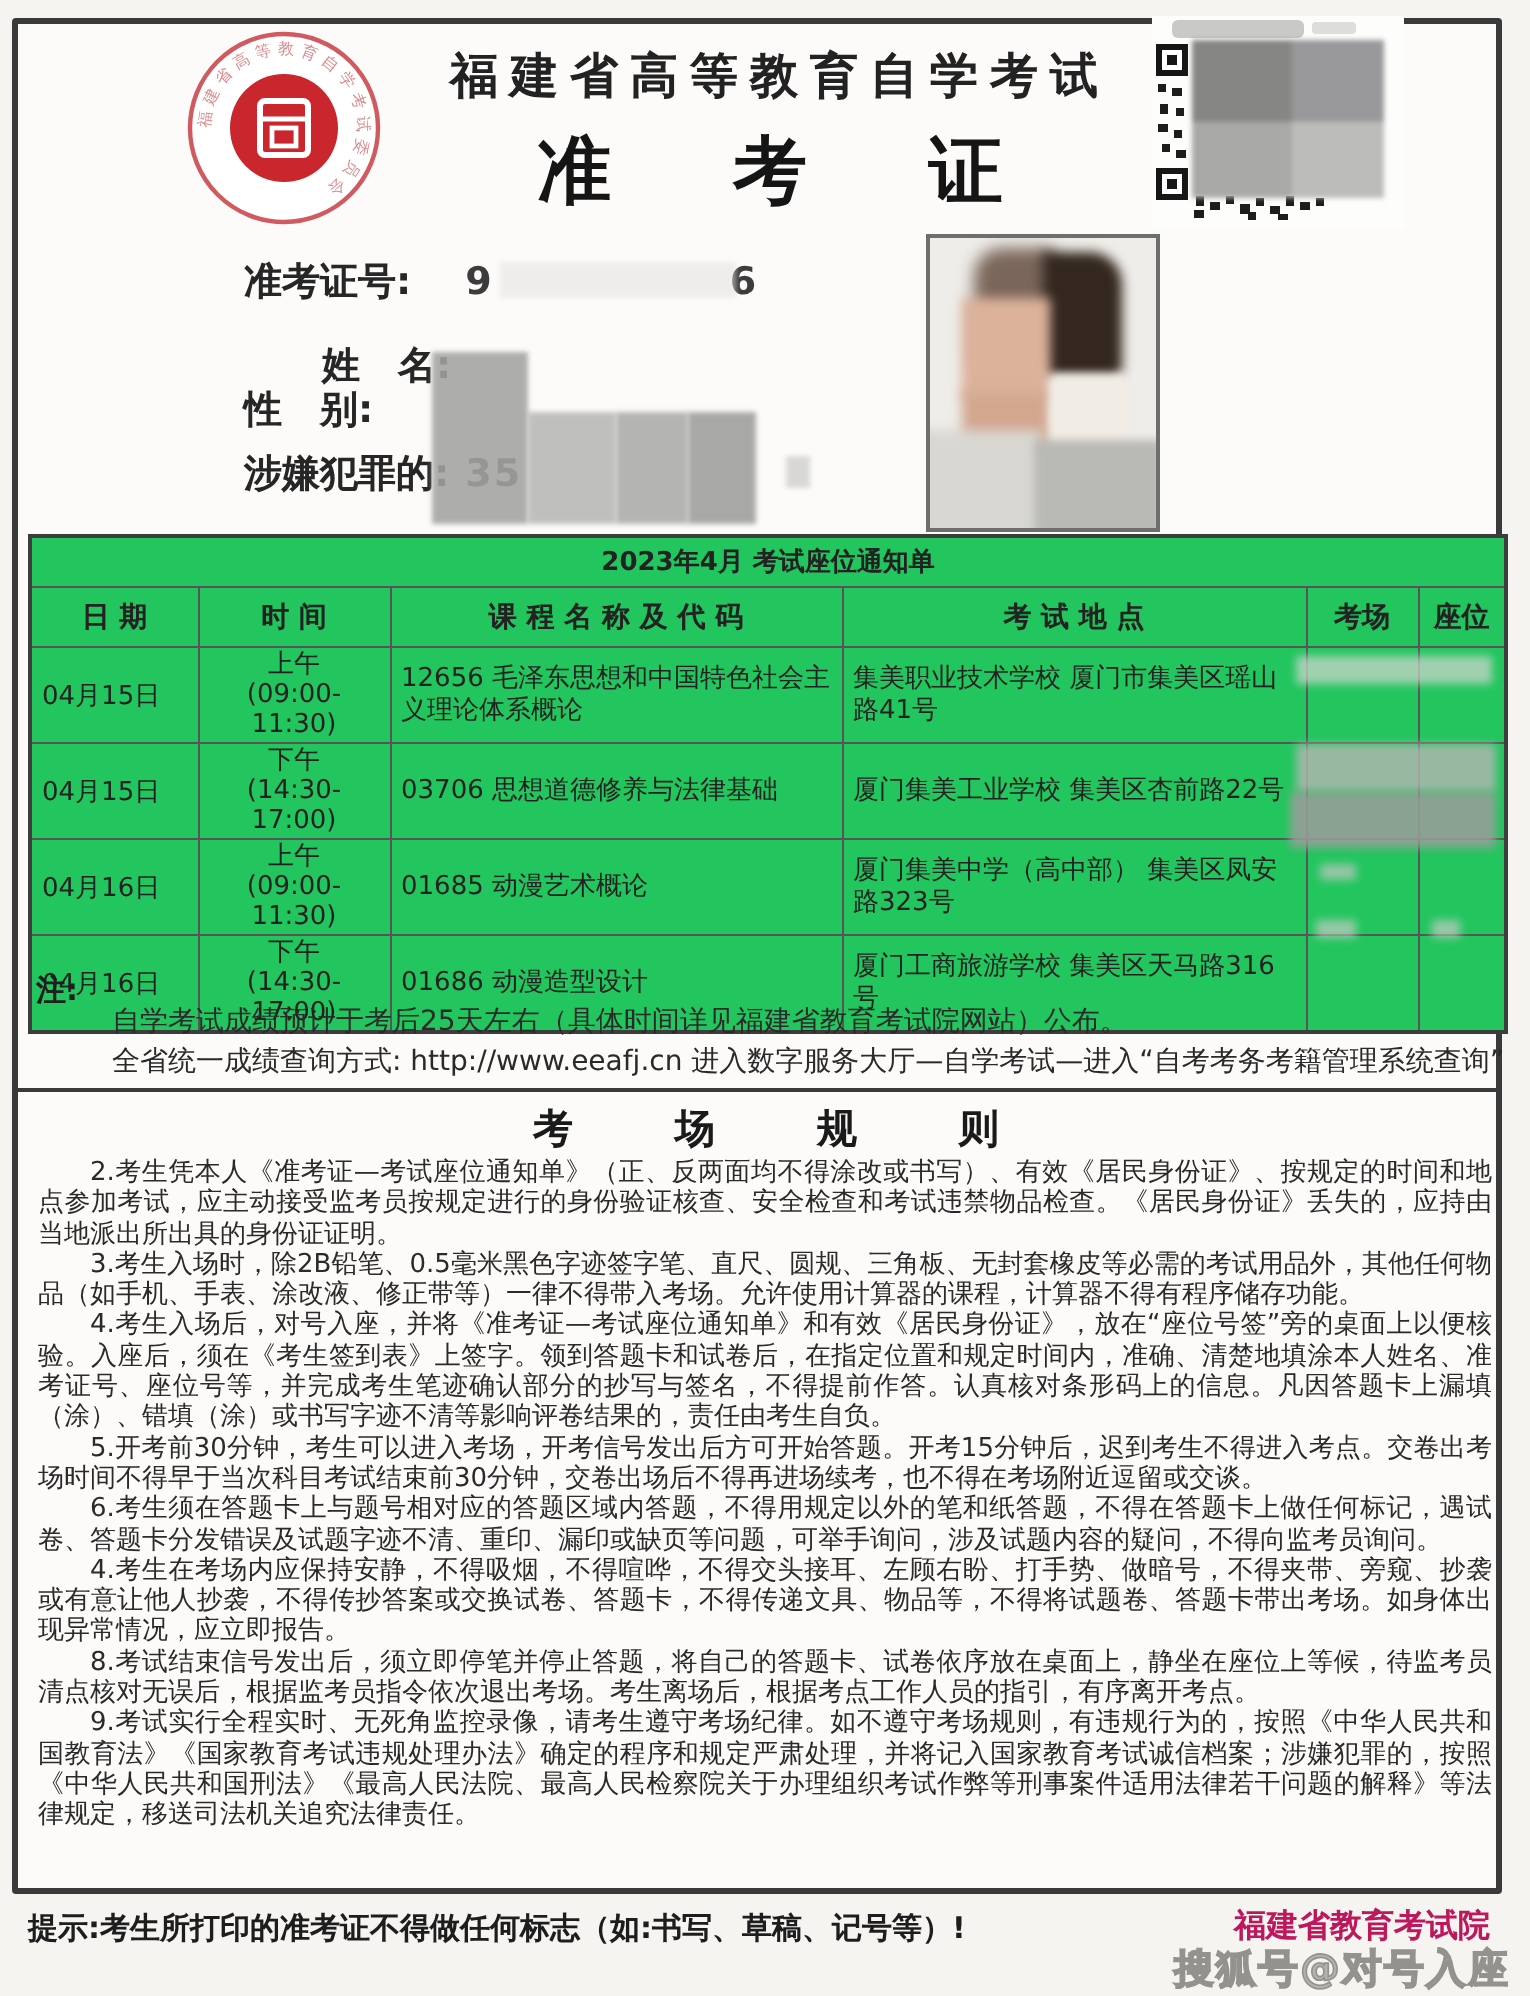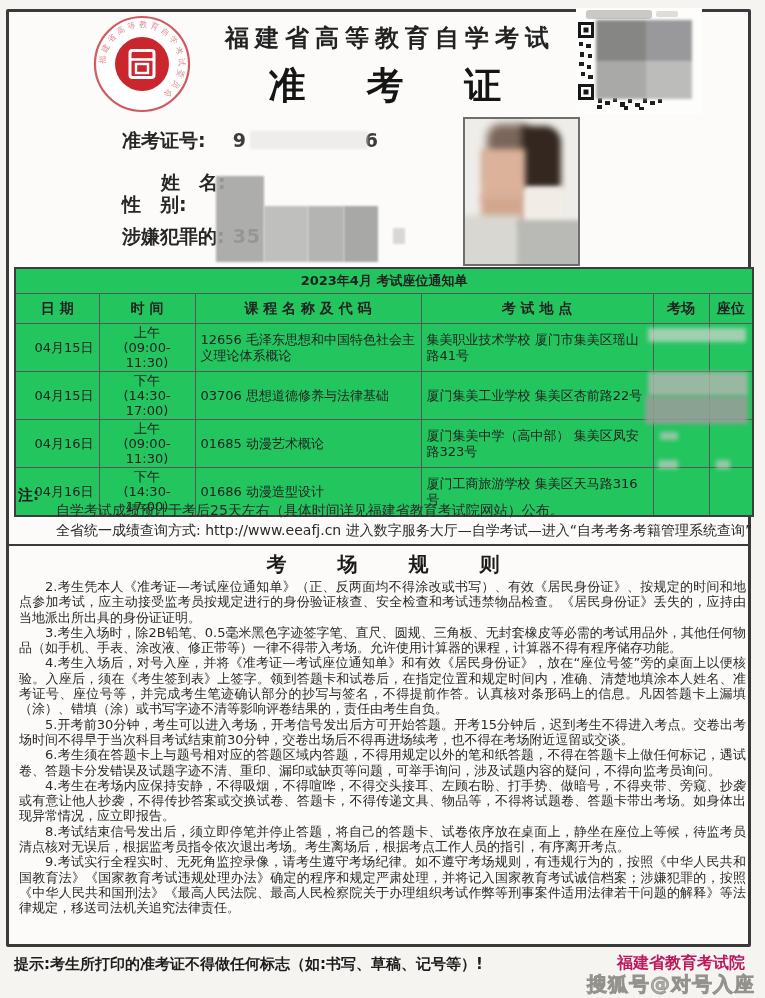--- a/index.html
+++ b/index.html
@@ -28,21 +28,21 @@
   .ph-face2{left:16px;top:76px;width:44px;height:34px;background:#d2a78e;filter:blur(3px);}
   .ph-neck{left:60px;top:68px;width:38px;height:40px;background:#f1ece5;filter:blur(2px);}
   .ph-hood{left:-6px;top:96px;width:62px;height:54px;background:#d8d7d1;filter:blur(3px);}
   .ph-shoulder{left:52px;top:101px;width:64px;height:48px;background:#b9b9b5;filter:blur(2px);}
   
   table.sched{position:absolute;left:14px;top:267px;width:738px;border-collapse:collapse;table-layout:fixed;background:#22c55e;}
   table.sched td{border:1px solid #565656;font-size:13px;color:#222;padding:1px 5px;overflow:hidden;}
   table.sched{border:2px solid #3d3d3d;}
   td.cap{font-size:15px;font-weight:bold;text-align:center;height:22px;border-bottom:1px solid #565656;}
   tr.hd td{font-weight:bold;text-align:center;font-size:14px;height:27px;}
-  td.c{text-align:right;}
+  td.c{text-align:left;}
   td.tm{text-align:center;font-size:12.5px;line-height:15px;}
   td.crs,td.ven{line-height:15.5px;font-size:12.8px;}
   
   .note-label{left:18px;top:486px;font-size:15px;font-weight:bold;}
   .note-line{position:absolute;left:56px;font-size:14px;color:#2a2a2a;white-space:nowrap;}
   .divider{left:9px;top:544px;width:739px;height:2px;background:#3a3a3a;}
   
   .rules-title{left:20px;top:551px;width:726px;text-align:center;font-size:20px;font-weight:bold;letter-spacing:22px;text-indent:22px;color:#1a1a1a;}
   .rules{left:19px;top:579px;width:727px;}
   .rules p{margin:0;font-size:13px;line-height:15.3px;text-align:justify;text-indent:26px;color:#2a2a2a;}

